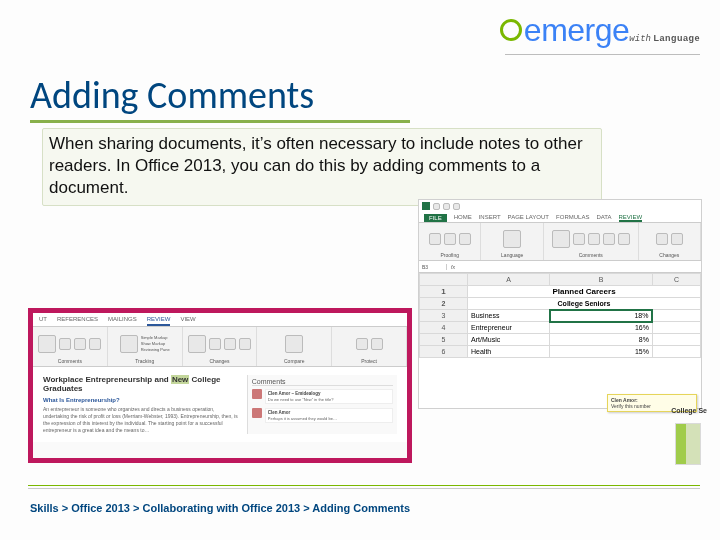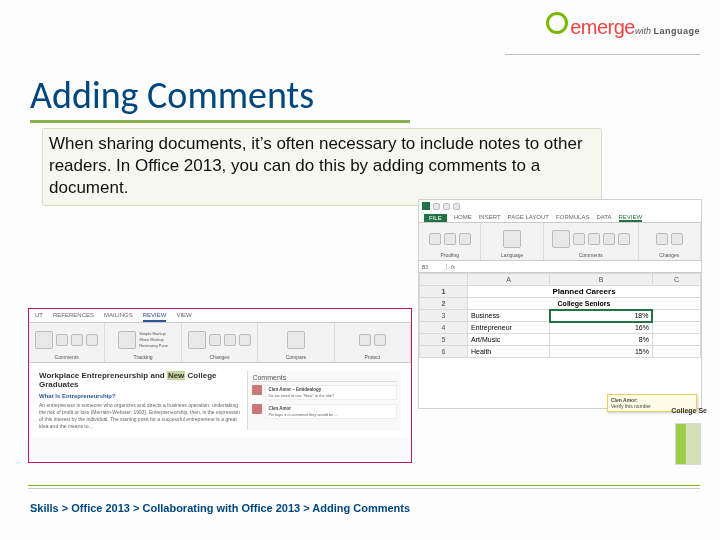--- a/index.html
+++ b/index.html
@@ -20,23 +20,23 @@
     font-family: Arial, sans-serif;
   }
   .logo-circle {
     width: 22px; height: 22px;
     border: 3px solid #7ab800;
     border-radius: 50%;
     display: inline-block;
     margin-right: 2px;
     vertical-align: middle;
   }
-  .logo-text { color: #ef4444; font-size: 20px; font-weight: 300; letter-spacing: -0.5px;}
+  .logo-text { color: #3b82f6; font-size: 32px; font-weight: 300; letter-spacing: -0.5px;}
   .logo-sub { color: #555; font-size: 9px; }
-  .logo-sub .with { font-style: italic; }
+  .logo-sub .with { font-style: italic; font-family: Liberation Mono, monospace; }
   .logo-sub .comp { font-weight: bold; letter-spacing: 0.5px;}
   .top-rule {
     position: absolute;
     top: 54px;
     right: 20px;
     width: 195px;
     height: 1px;
     background: #bdbdbd;
   }
   .title {
@@ -70,21 +70,21 @@
     padding: 4px 6px 6px 6px;
     border-radius: 2px;
   }
   
   .word-mock {
     position: absolute;
     top: 308px;
     left: 28px;
     width: 384px;
     height: 155px;
-    border: 1px solid #be185d;
+    border: 5px solid #be185d;
     background: #fafafa;
     font-size: 6px;
   }
   .word-mock .tabs {
     display: flex;
     gap: 10px;
     padding: 3px 6px 0 6px;
     background: #fff;
     border-bottom: 1px solid #ccc;
     height: 14px;

